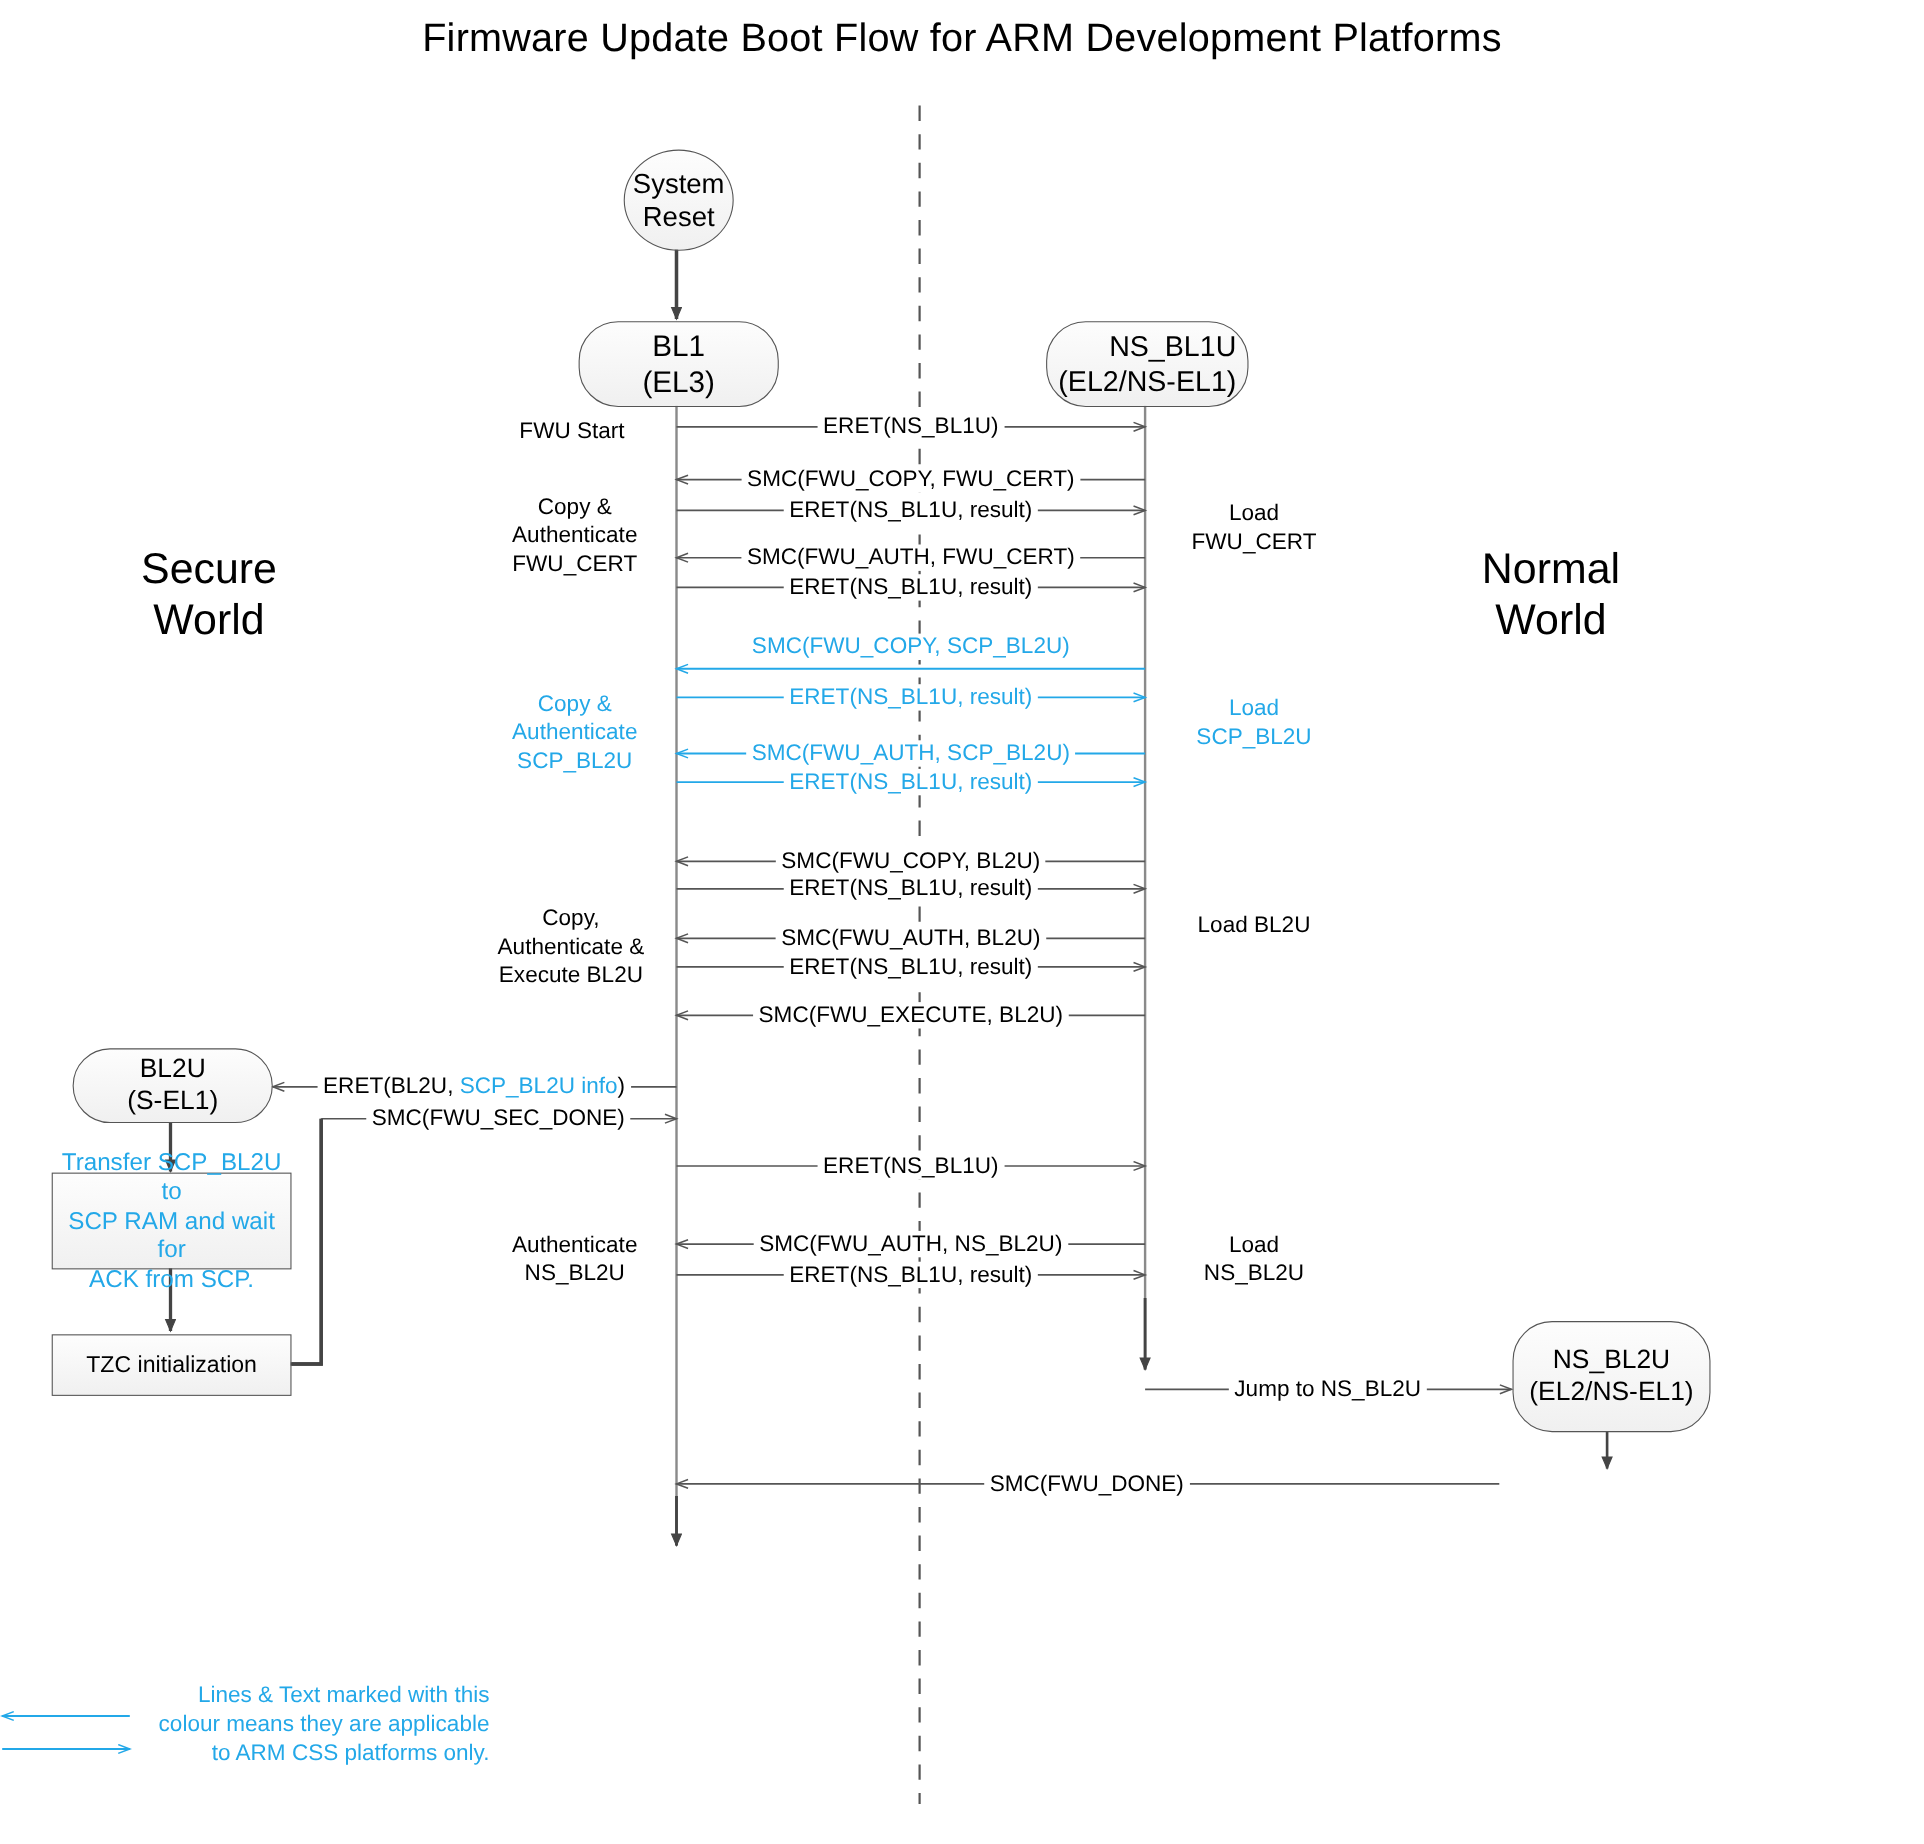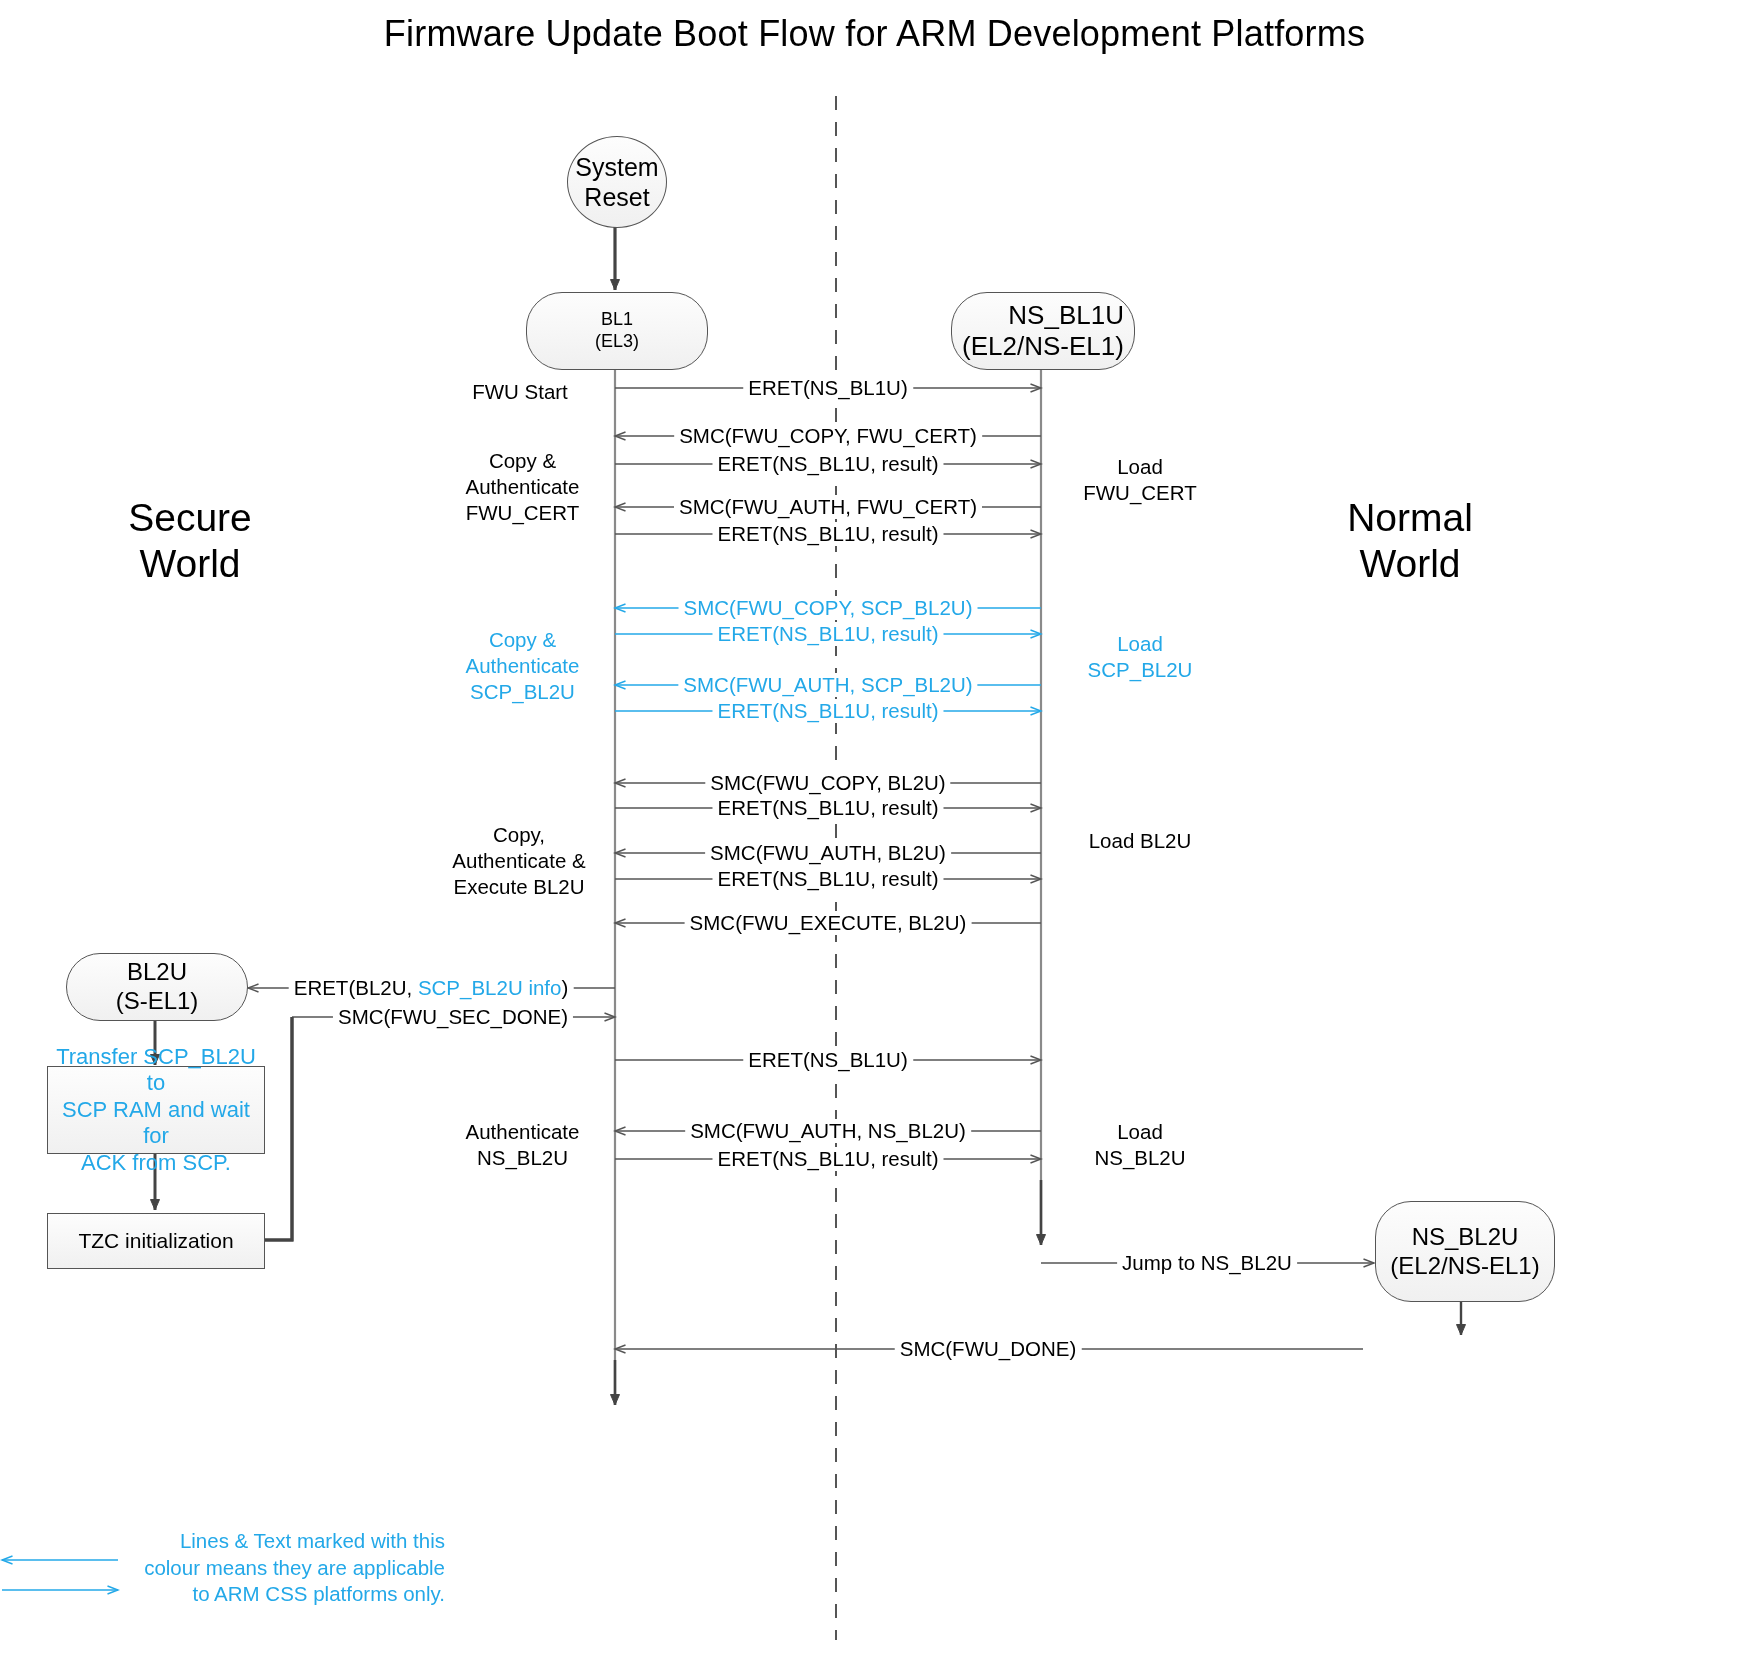--- a/index.html
+++ b/index.html
@@ -94,21 +94,21 @@
   <div class="lbl title" style="left:0;top:12px;width:1749px;">Firmware Update Boot Flow for ARM Development Platforms</div>
 
   <div class="lbl world" style="left:60px;top:495px;width:260px;">Secure
 World</div>
   <div class="lbl world" style="left:1280px;top:495px;width:260px;">Normal
 World</div>
 
   <div class="node ellipse" style="left:567px;top:136px;width:98px;height:90px;font-size:25px;">System
 Reset</div>
 
-  <div class="node round" style="left:526px;top:292px;width:180px;height:76px;font-size:18px;">BL1
+  <div class="node round" style="left:526px;top:292px;width:180px;height:76px;font-size:27px;">BL1
 (EL3)</div>
 
   <div class="node round" style="left:951px;top:292px;width:182px;height:76px;font-size:26px;text-align:right;">NS_BL1U
 (EL2/NS-EL1)</div>
 
   <div class="node round" style="left:66px;top:953px;width:180px;height:66px;font-size:24px;">BL2U
 (S-EL1)</div>
 
   <div class="node rect cy" style="left:47px;top:1066px;width:216px;height:86px;font-size:22px;">Transfer SCP_BL2U to
 SCP RAM and wait for
@@ -120,21 +120,21 @@
 (EL2/NS-EL1)</div>
 
 
 
   <div class="msg" style="left:828px;top:376px;transform:translateX(-50%);">ERET(NS_BL1U)</div>
   <div class="msg" style="left:828px;top:424px;transform:translateX(-50%);">SMC(FWU_COPY, FWU_CERT)</div>
   <div class="msg" style="left:828px;top:452px;transform:translateX(-50%);">ERET(NS_BL1U, result)</div>
   <div class="msg" style="left:828px;top:495px;transform:translateX(-50%);">SMC(FWU_AUTH, FWU_CERT)</div>
   <div class="msg" style="left:828px;top:522px;transform:translateX(-50%);">ERET(NS_BL1U, result)</div>
 
-  <div class="msg cy" style="left:828px;top:596px;transform:translateX(-50%);text-align:right;">SMC(FWU_COPY, SCP_BL2U)</div>
+  <div class="msg cy" style="left:828px;top:576px;transform:translateX(-50%);text-align:right;">SMC(FWU_COPY, SCP_BL2U)</div>
   <div class="msg cy" style="left:828px;top:622px;transform:translateX(-50%);">ERET(NS_BL1U, result)</div>
   <div class="msg cy" style="left:828px;top:673px;transform:translateX(-50%);">SMC(FWU_AUTH, SCP_BL2U)</div>
   <div class="msg cy" style="left:828px;top:699px;transform:translateX(-50%);">ERET(NS_BL1U, result)</div>
 
   <div class="msg" style="left:828px;top:771px;transform:translateX(-50%);">SMC(FWU_COPY, BL2U)</div>
   <div class="msg" style="left:828px;top:796px;transform:translateX(-50%);">ERET(NS_BL1U, result)</div>
   <div class="msg" style="left:828px;top:841px;transform:translateX(-50%);">SMC(FWU_AUTH, BL2U)</div>
   <div class="msg" style="left:828px;top:867px;transform:translateX(-50%);">ERET(NS_BL1U, result)</div>
   <div class="msg" style="left:828px;top:911px;transform:translateX(-50%);text-align:right;">SMC(FWU_EXECUTE, BL2U)</div>
 

